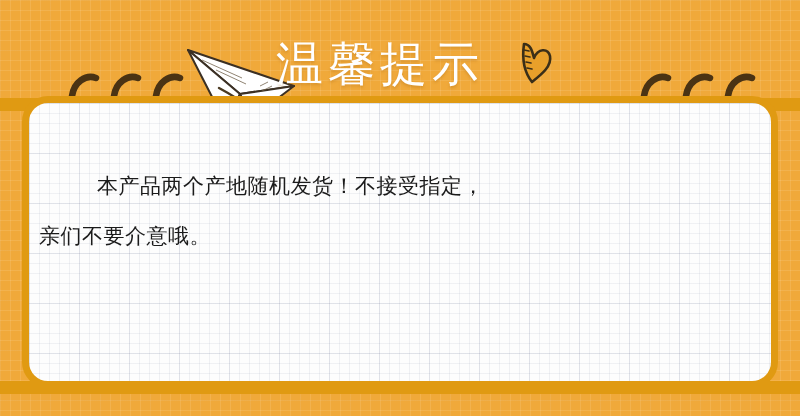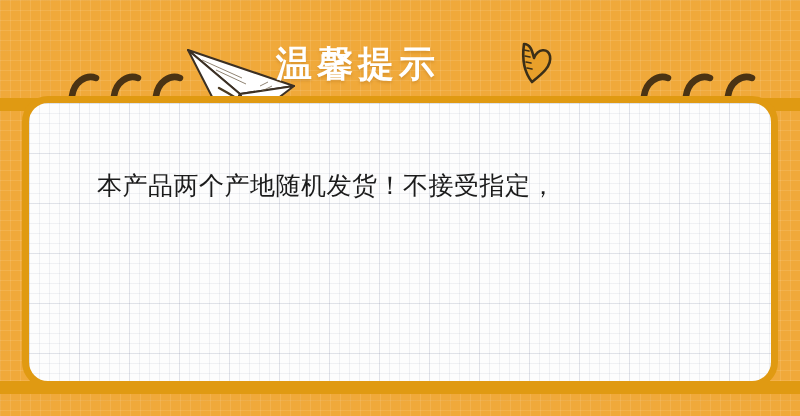--- a/index.html
+++ b/index.html
@@ -59,42 +59,42 @@
   }
 
   #note-body {
     position: absolute;
     left: 10px;
     top: 58px;
     width: 730px;
   }
   .note-line {
     font-family: "DejaVu Sans", "Liberation Sans", sans-serif;
-    font-size: 25px;
+    font-size: 21px;
     line-height: 50px;
     color: #1b1b1b;
     letter-spacing: 0.5px;
     white-space: nowrap;
   }
   .note-line.indent { text-indent: 58px; }
 
   
   #title-row {
     position: absolute;
     left: 0;
     top: 16px;
     width: 800px;
     height: 80px;
   }
   #title-text {
     position: absolute;
     left: 276px;
     top: 22px;
-    font-size: 36px;
-    font-weight: bold;
+    font-size: 47px;
+    font-weight: normal;
     color: #ffffff;
     letter-spacing: 5px;
     line-height: 52px;
     text-shadow: 0 2px 3px rgba(150,90,10,0.28);
     white-space: nowrap;
   }
 
   
   .deco {
     position: absolute;
@@ -171,18 +171,19 @@
     <g fill="#e8a324">
       <circle cx="27" cy="57" r="4"></circle>
       <circle cx="69" cy="57" r="4"></circle>
       <circle cx="111" cy="57" r="4"></circle>
     </g>
   </svg>
 
   <div id="card">
     <div id="note-body">
       <div class="note-line indent">本产品两个产地随机发货！不接受指定，</div>
+      <div class="note-line">亲们不要介意哦。</div>
     </div>
   </div>
 
   <div class="band band-bottom"></div>
 
 </div>
 
 </body></html>

